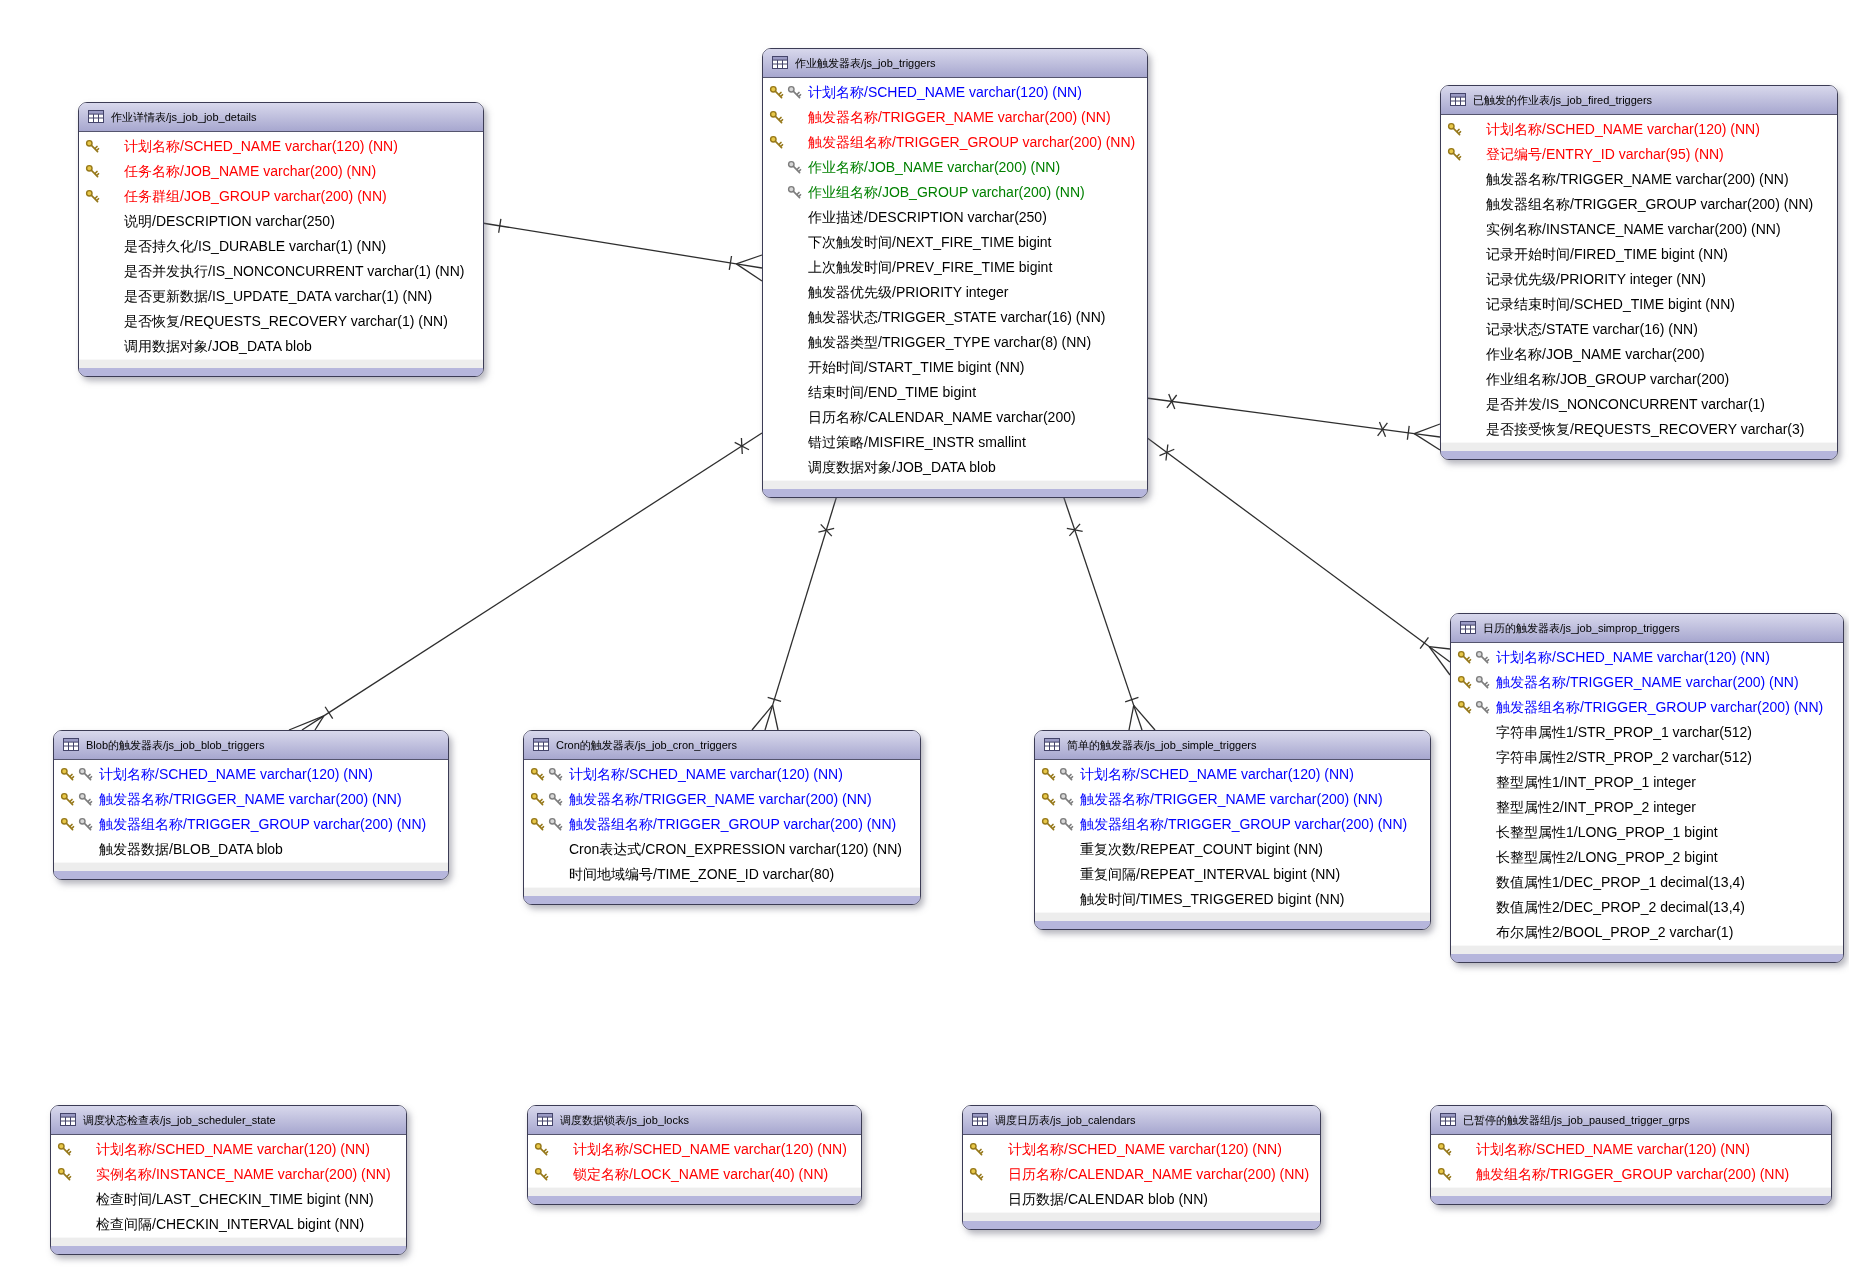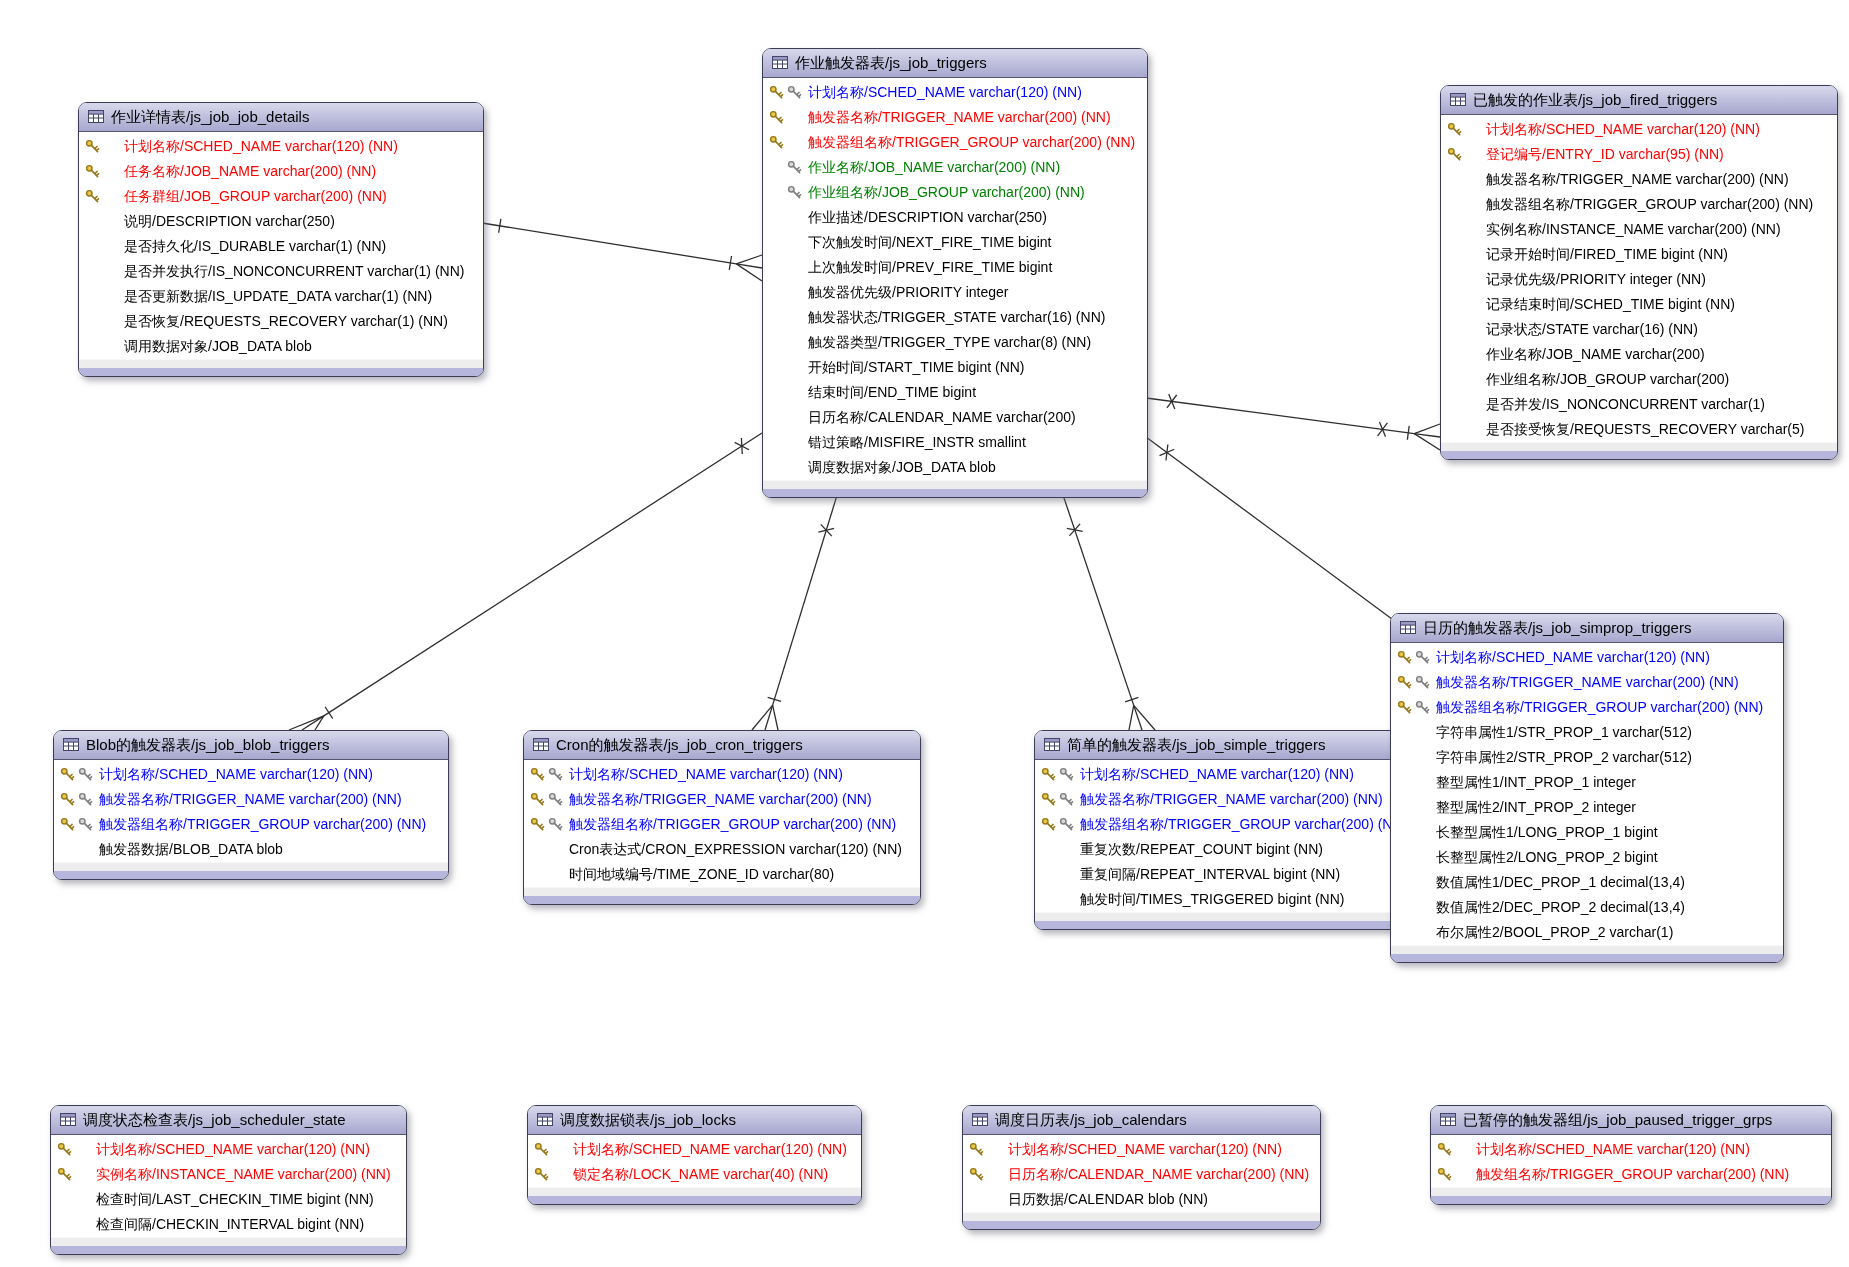--- a/index.html
+++ b/index.html
@@ -15,21 +15,21 @@
     background:#ffffff;
     border:1.6px solid #3c3c55;
     border-radius:9px;
     box-shadow:3px 4px 6px rgba(110,110,125,.5);
   }
   .thead{
     height:28px;display:flex;align-items:center;gap:7px;padding:0 9px;
     background:linear-gradient(#d8d8ec,#a7a7cf);
     border-bottom:1.4px solid #55556e;
     border-radius:7px 7px 0 0;
-    font-size:15px;color:#000;white-space:nowrap;
+    font-size:11px;color:#000;white-space:nowrap;
   }
   .tbody{padding:2px 0 0 0;}
   .trow{height:25px;display:flex;align-items:center;padding:0 6px;white-space:nowrap;}
   .kslot{width:18px;flex:0 0 18px;display:flex;align-items:center;justify-content:flex-start;}
   .ftext{font-size:14px;margin-left:3px;}
   .c-red{color:#ff0000;}
   .c-blue{color:#0000ff;}
   .c-green{color:#008000;}
   .c-black{color:#000000;}
   .tfoot1{height:8px;background:#ededed;border-top:1px solid #f8f8f8;}
@@ -359,21 +359,21 @@
           <span class="ftext c-black">作业组名称/JOB_GROUP varchar(200)</span>
         </div>
         <div class="trow">
           <span class="kslot"></span>
           <span class="kslot"></span>
           <span class="ftext c-black">是否并发/IS_NONCONCURRENT varchar(1)</span>
         </div>
         <div class="trow">
           <span class="kslot"></span>
           <span class="kslot"></span>
-          <span class="ftext c-black">是否接受恢复/REQUESTS_RECOVERY varchar(5)</span>
+          <span class="ftext c-black">是否接受恢复/REQUESTS_RECOVERY varchar(3)</span>
         </div>
       </div>
       <div class="tfoot1"></div>
       <div class="tfoot2"></div>
     </div>
     <div class="table" style="left: 53px; top: 730px; width: 394px;">
       <div class="thead">
         <span><svg width="16" height="13" viewBox="0 0 16 13">
             <rect x="0.5" y="0.5" width="15" height="12" fill="#ffffff" stroke="#44446a"></rect>
             <rect x="0.5" y="0.5" width="15" height="3.6" fill="#9a9ac4" stroke="#44446a"></rect>
@@ -572,21 +572,21 @@
         </div>
         <div class="trow">
           <span class="kslot"></span>
           <span class="kslot"></span>
           <span class="ftext c-black">触发时间/TIMES_TRIGGERED bigint (NN)</span>
         </div>
       </div>
       <div class="tfoot1"></div>
       <div class="tfoot2"></div>
     </div>
-    <div class="table" style="left: 1390px; top: 613px; width: 392px;">
+    <div class="table" style="left: 1450px; top: 613px; width: 392px;">
       <div class="thead">
         <span><svg width="16" height="13" viewBox="0 0 16 13">
             <rect x="0.5" y="0.5" width="15" height="12" fill="#ffffff" stroke="#44446a"></rect>
             <rect x="0.5" y="0.5" width="15" height="3.6" fill="#9a9ac4" stroke="#44446a"></rect>
             <path d="M0.5 8 H15.5 M5.5 4.1 V12.5 M10.5 4.1 V12.5" stroke="#44446a" fill="none"></path>
           </svg></span>
         <span>日历的触发器表/js_job_simprop_triggers</span>
       </div>
       <div class="tbody">
         <div class="trow">

